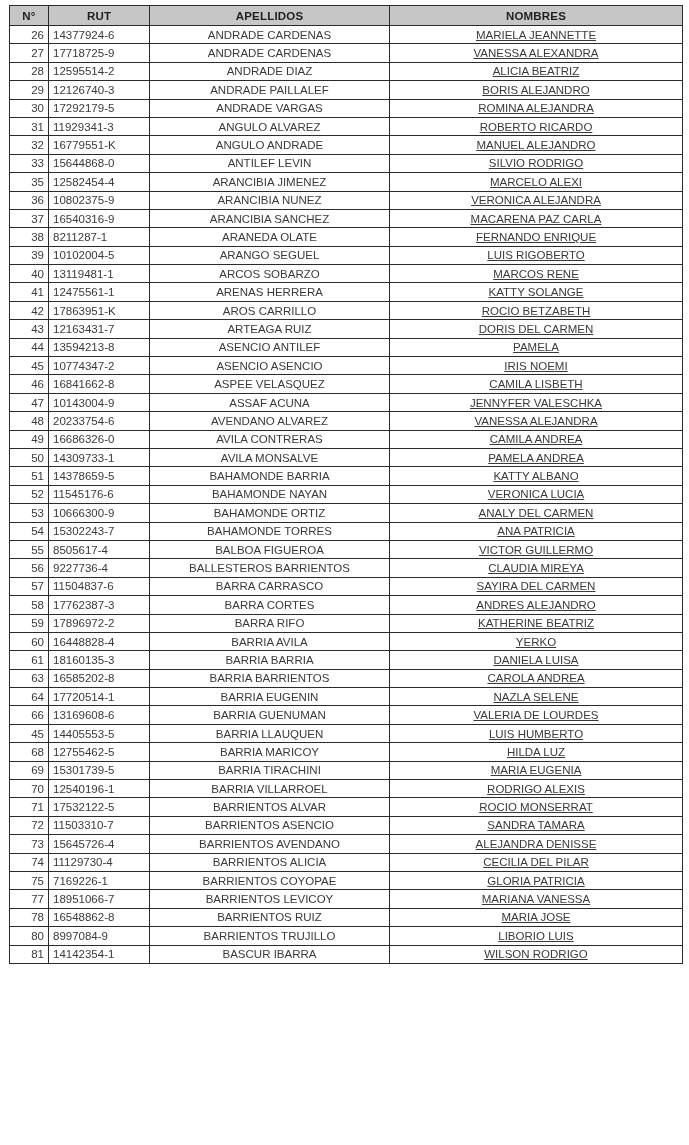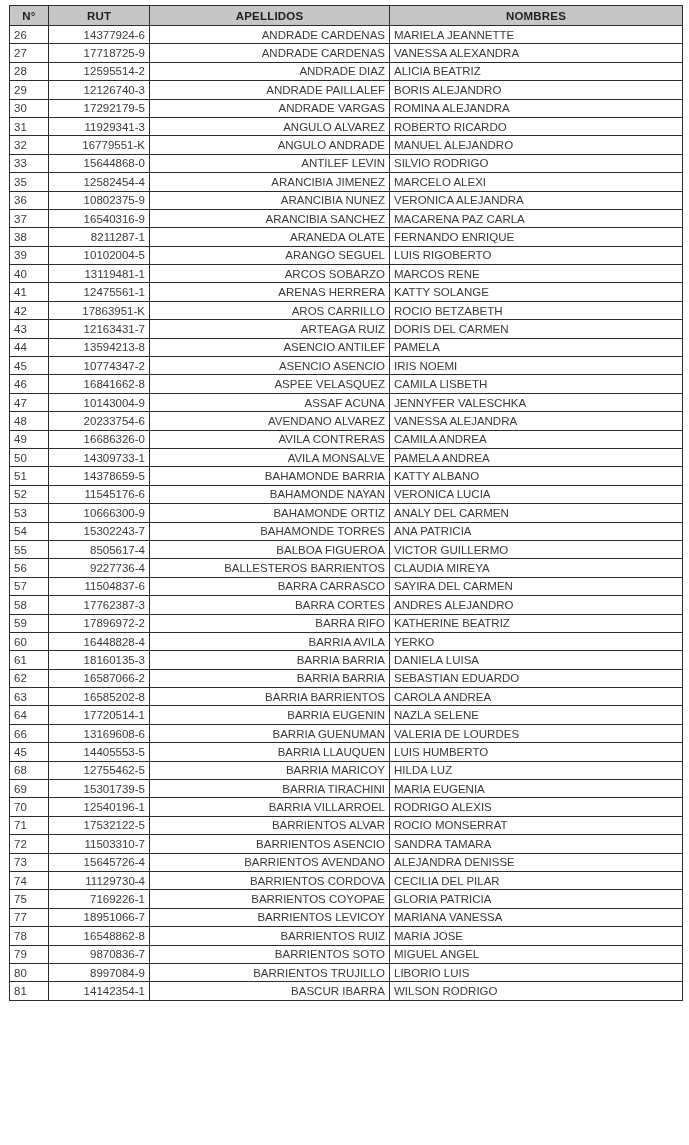--- a/index.html
+++ b/index.html
@@ -37,24 +37,24 @@
     color: #1f1f1f;
     text-align: center;
     height: 20px;
     letter-spacing: 0.2px;
   }
   
   col.col-num  { width: 39px; }
   col.col-rut  { width: 101px; }
   col.col-ape  { width: 240px; }
   col.col-nom  { width: 293px; }
-  td.c0 { text-align: left; }
-  td.c1 { text-align: right; border-radius: 8px; }
-  td.c2 { text-align: right; padding-left: 6px; }
-  td.c3 { text-align: left; padding-left: 6px; }
+  td.c0 { text-align: right; }
+  td.c1 { text-align: left; border-radius: 8px; }
+  td.c2 { text-align: center; padding-left: 6px; }
+  td.c3 { text-align: center; padding-left: 6px; text-decoration: underline; }
 </style>
 </head>
 <body>
 
 <div class="page">
   <table class="roster">
     <colgroup>
       <col class="col-num">
       <col class="col-rut">
       <col class="col-ape">
@@ -273,26 +273,20 @@
           <td class="c2">BARRIA AVILA</td>
           <td class="c3">YERKO</td>
         </tr>
         <tr>
           <td class="c0">61</td>
           <td class="c1">18160135-3</td>
           <td class="c2">BARRIA BARRIA</td>
           <td class="c3">DANIELA LUISA</td>
         </tr>
         <tr>
-          <td class="c0">62</td>
-          <td class="c1">16587066-2</td>
-          <td class="c2">BARRIA BARRIA</td>
-          <td class="c3">SEBASTIAN EDUARDO</td>
-        </tr>
-        <tr>
           <td class="c0">63</td>
           <td class="c1">16585202-8</td>
           <td class="c2">BARRIA BARRIENTOS</td>
           <td class="c3">CAROLA ANDREA</td>
         </tr>
         <tr>
           <td class="c0">64</td>
           <td class="c1">17720514-1</td>
           <td class="c2">BARRIA EUGENIN</td>
           <td class="c3">NAZLA SELENE</td>
@@ -341,46 +335,40 @@
         </tr>
         <tr>
           <td class="c0">73</td>
           <td class="c1">15645726-4</td>
           <td class="c2">BARRIENTOS AVENDANO</td>
           <td class="c3">ALEJANDRA DENISSE</td>
         </tr>
         <tr>
           <td class="c0">74</td>
           <td class="c1">11129730-4</td>
-          <td class="c2">BARRIENTOS CORDOVA</td>
+          <td class="c2">BARRIENTOS ALICIA</td>
           <td class="c3">CECILIA DEL PILAR</td>
         </tr>
         <tr>
           <td class="c0">75</td>
           <td class="c1">7169226-1</td>
           <td class="c2">BARRIENTOS COYOPAE</td>
           <td class="c3">GLORIA PATRICIA</td>
         </tr>
         <tr>
           <td class="c0">77</td>
           <td class="c1">18951066-7</td>
           <td class="c2">BARRIENTOS LEVICOY</td>
           <td class="c3">MARIANA VANESSA</td>
         </tr>
         <tr>
           <td class="c0">78</td>
           <td class="c1">16548862-8</td>
           <td class="c2">BARRIENTOS RUIZ</td>
           <td class="c3">MARIA JOSE</td>
-        </tr>
-        <tr>
-          <td class="c0">79</td>
-          <td class="c1">9870836-7</td>
-          <td class="c2">BARRIENTOS SOTO</td>
-          <td class="c3">MIGUEL ANGEL</td>
         </tr>
         <tr>
           <td class="c0">80</td>
           <td class="c1">8997084-9</td>
           <td class="c2">BARRIENTOS TRUJILLO</td>
           <td class="c3">LIBORIO LUIS</td>
         </tr>
         <tr>
           <td class="c0">81</td>
           <td class="c1">14142354-1</td>

